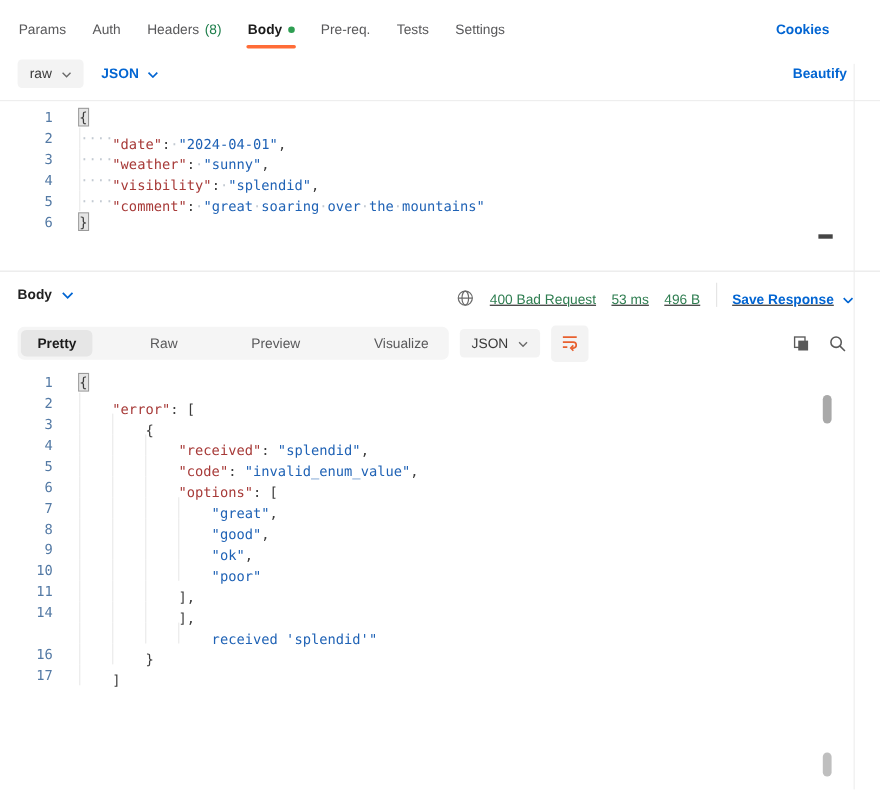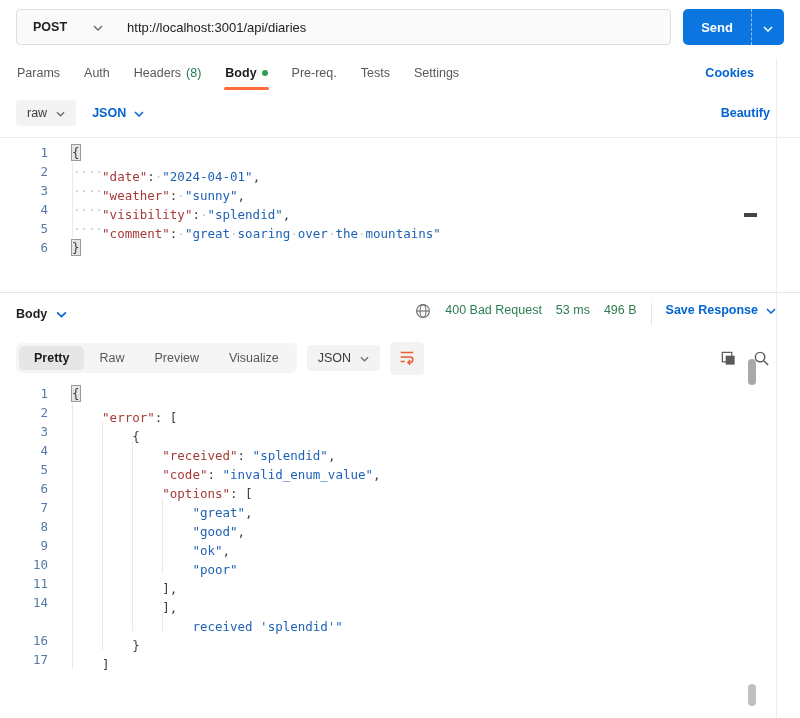--- a/index.html
+++ b/index.html
@@ -67,73 +67,48 @@
   .tk-pun { color:#3c3c3c; }
   .wsd { color:#c3cad2; }
   .bhl { background:#e5e5e5; outline:1px solid #9a9a9a; }
 
   
   .meta-row {
     display:flex; align-items:center; margin-top:16px; border-top:1px solid #e6e6e6;
     height:42px; padding:0 16px; font-size:12.5px;
   }
   .body-dd { display:flex; align-items:center; gap:9px; font-weight:bold; color:#212121; cursor:pointer; }
-  .meta-right { margin-left:auto; display:flex; align-items:flex-start; gap:14px; }
+  .meta-right { margin-left:auto; display:flex; align-items:flex-end; gap:14px;text-decoration:underline; }
   .status-grp { color:#2e7d50; display:flex; align-items:center; gap:14px; font-size:12.5px; }
   .vdiv { width:1px; height:22px; background:#e3e3e3; }
   .save-dd { display:flex; align-items:center; gap:8px; color:#0265d2; font-weight:bold; cursor:pointer; margin-right:8px; }
 
   
   .resp-toolbar { display:flex; align-items:center; margin:8px 16px 6px 16px; height:32px; gap:10px; }
-  .seg { display:flex; align-items:flex-start; background:#f5f5f5; border-radius:6px; padding:3px; }
+  .seg { display:flex; align-items:flex-start; background:#f5f5f5; border-radius:6px; padding:3px;gap:37px; }
   .seg .seg-btn {
     padding:5px 15px; border-radius:5px; font-size:12.5px; color:#58585a; cursor:pointer;
   }
   .seg .seg-btn.active { background:#e6e6e6; color:#1b1b1b; font-weight:bold; }
   .chip.sq { padding:6px 8px; }
   .icon-btn { cursor:pointer; display:flex; align-items:center; justify-content:center; }
   .resp-right { margin-left:auto; display:flex; align-items:center; gap:16px; margin-right:14px; }
 
   
   .right-gutter { position:absolute; top:58px; bottom:0; right:23px; width:1px; background:#ededed; }
   .ovr-dash { position:absolute; left:744px; top:213px; width:13px; height:4px; background:#454545; }
   .sb-thumb { position:absolute; left:748px; width:8px; border-radius:4px; cursor:pointer; }
   .sb-t1 { top:359px; height:26px; background:#a9a9a9; }
   .sb-t2 { top:684px; height:22px; background:#bfbfbf; }
 </style>
 </head>
 <body>
 
 <div class="page">
 
-  <div class="url-row">
-    <div class="url-box">
-      <div class="method-btn">
-        <span>POST</span>
-        <span class="chev">
-          <svg width="10" height="6" viewBox="0 0 10 6">
-              <path d="M1 1l4 4 4-4" fill="none" stroke="#6b6b6b" stroke-width="1.4"></path>
-            </svg>
-        </span>
-      </div>
-      <input class="url-input" value="http://localhost:3001/api/diaries" style="">
-    </div>
-    <div class="send-btn">
-      <div class="send-main">
-        <span>Send</span>
-      </div>
-      <div class="send-caret">
-        <span>
-          <svg width="10" height="6" viewBox="0 0 10 6">
-              <path d="M1 1l4 4 4-4" fill="none" stroke="#ffffff" stroke-width="1.5"></path>
-            </svg>
-        </span>
-      </div>
-    </div>
-  </div>
 
   <div class="tabs-row">
     <div class="tab">
       <span>Params</span>
     </div>
     <div class="tab">
       <span>Auth</span>
     </div>
     <div class="tab">
       <span>Headers</span>

